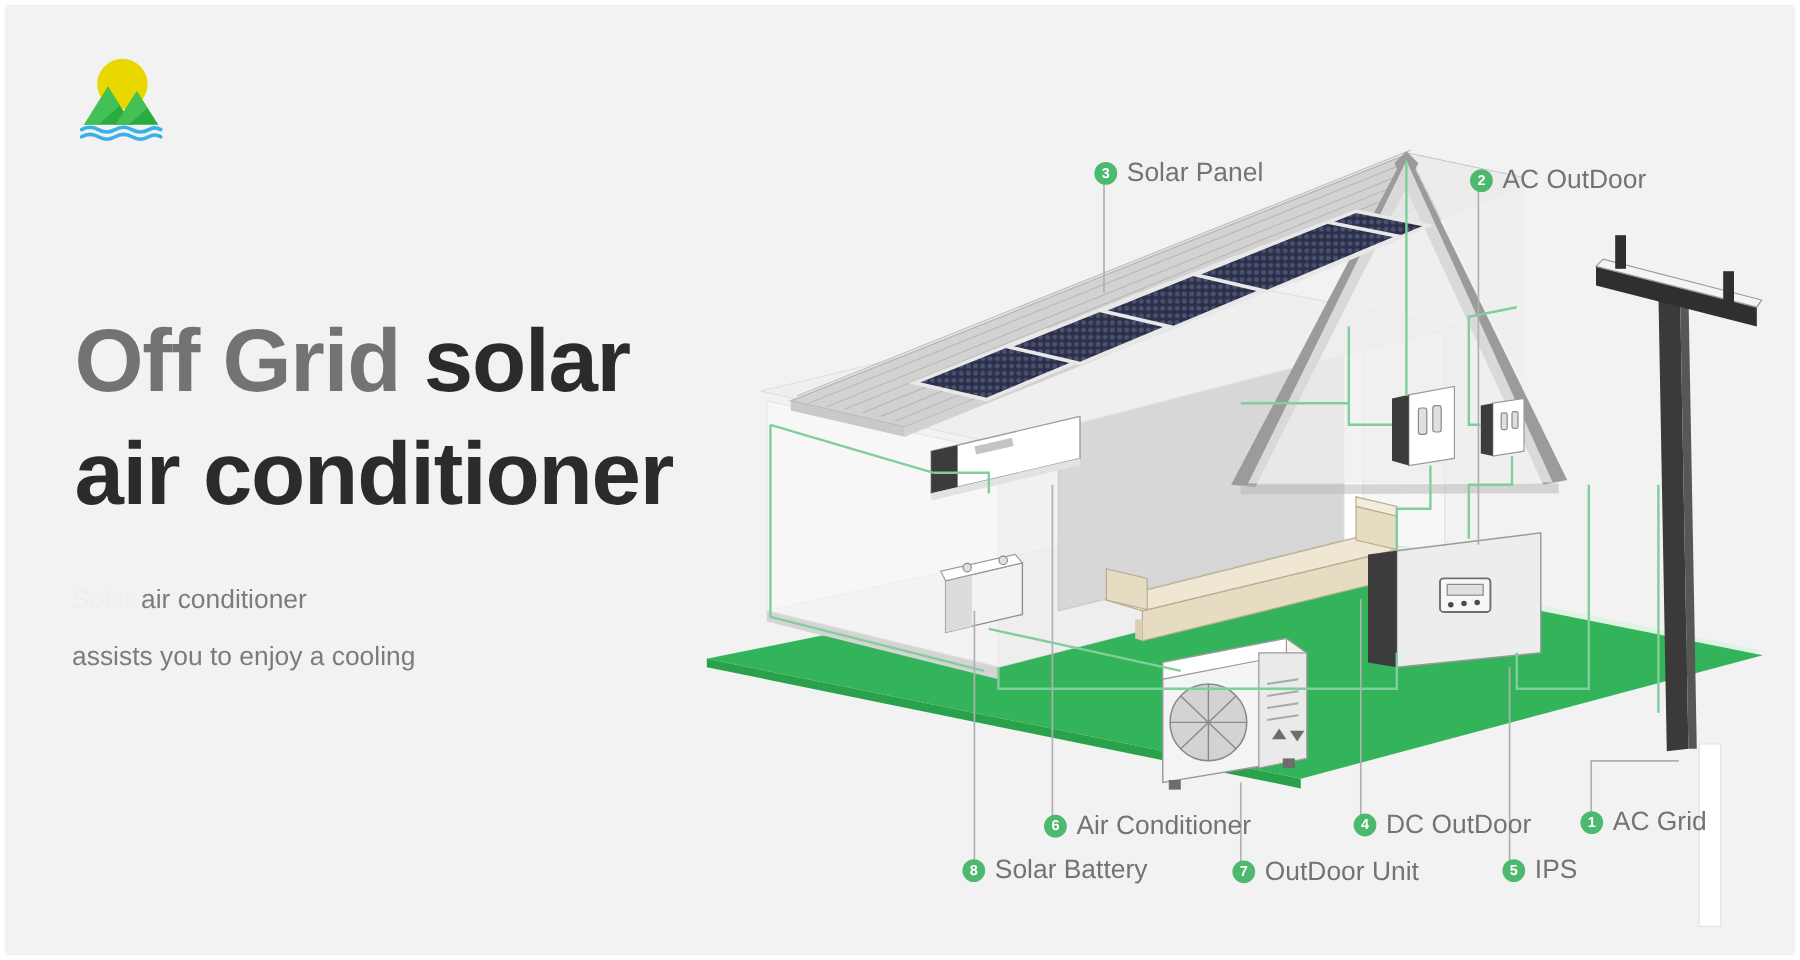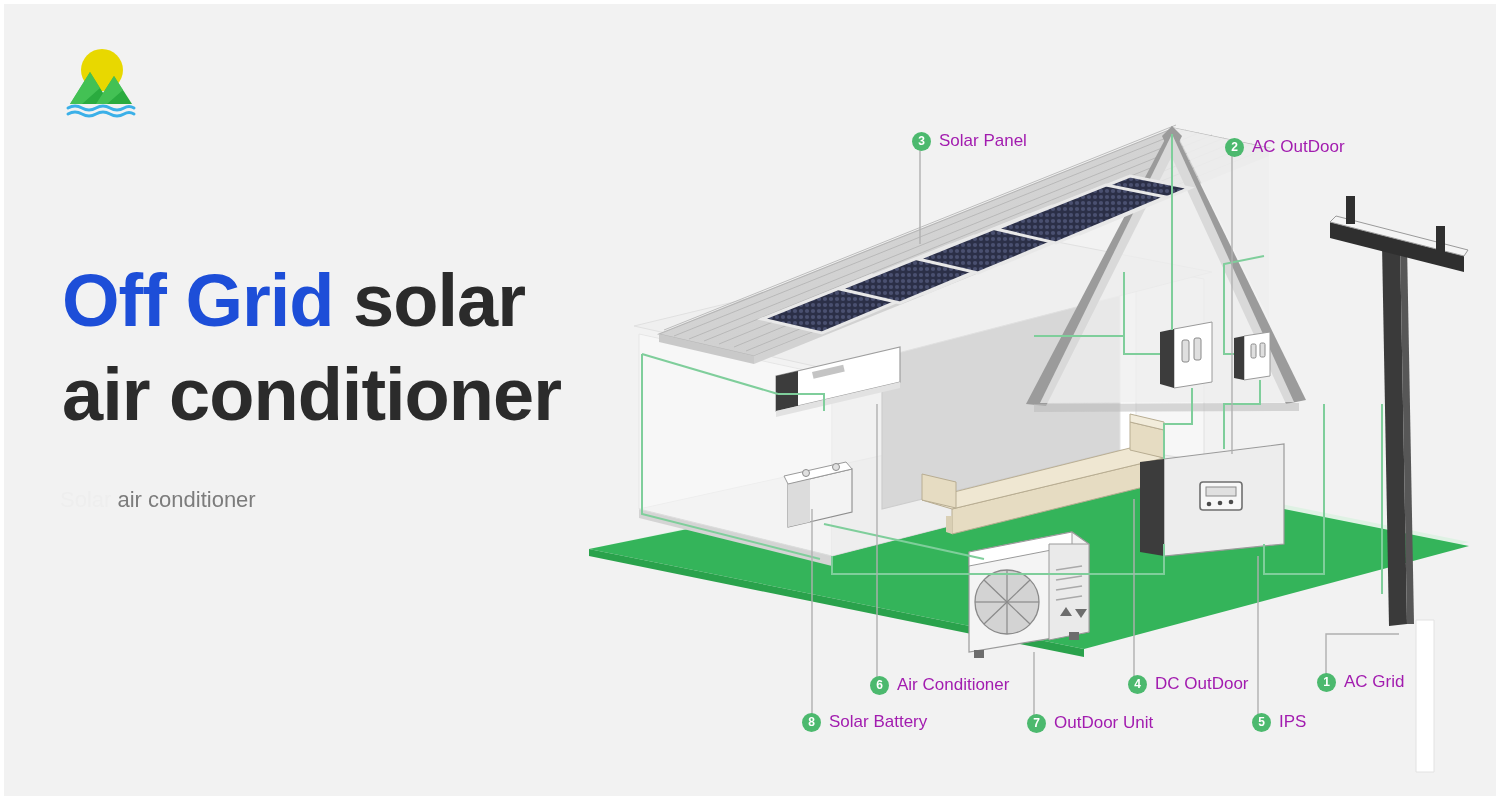--- a/index.html
+++ b/index.html
@@ -20,21 +20,21 @@
   #logo{position:absolute;left:58px;top:38px;width:190px;height:80px;}
   #logo .mark{position:absolute;left:0;top:0;width:78px;height:78px;}
   #logo .word{position:absolute;left:82px;top:14px;width:110px;height:56px;}
 
   
   #headline{
     position:absolute;left:58px;top:200px;width:640px;
     font-size:74px;font-weight:bold;line-height:1.28;
     letter-spacing:-1px;color:#2b2b2b;
   }
-  #headline .hl-green{color:#1d4ed8;}
+  #headline .hl-green{color:#737373;}
 
   
   #bodycopy{
     position:absolute;left:56px;top:472px;width:420px;
     font-size:22px;line-height:47px;color:#7c7c7c;
   }
   #bodycopy .ghost{color:#eeeeee;}
 
   
   #illo{position:absolute;left:560px;top:100px;width:930px;height:680px;}
@@ -43,21 +43,21 @@
   
   .callout{position:absolute;display:flex;align-items:center;white-space:nowrap;}
   .badge{
     width:19px;height:19px;border-radius:50%;
     background:#4cb96e;color:#ffffff;
     font-size:12px;font-weight:bold;
     display:flex;align-items:center;justify-content:center;
     flex:0 0 auto;
   }
   .callout .ctext{
-    margin-left:8px;font-size:17px;color:#a21caf;
+    margin-left:8px;font-size:22px;color:#737373;
   }
 </style>
 </head>
 <body>
 
 <div id="stage">
 
   <div id="logo">
     <div class="mark">
       <svg viewBox="0 0 78 78" width="78" height="78">
@@ -77,20 +77,21 @@
   <h1 id="headline">
     <span class="hl-green">Off Grid</span><span> solar</span><br>
     <span>air conditioner</span>
   </h1>
 
   <div id="bodycopy">
     <div>
       <span class="ghost">Solar</span>
       <span>air conditioner</span>
     </div>
+    <div>assists you to enjoy a cooling</div>
   </div>
 
   <div id="illo">
     <svg viewBox="0 0 930 680" width="930" height="680">
       <defs>
         <pattern id="cells" width="6" height="6" patternUnits="userSpaceOnUse">
           <rect width="6" height="6" fill="#2b2f47"></rect>
           <circle cx="3" cy="3" r="2.1" fill="#4a5070"></circle>
         </pattern>
         <linearGradient id="roofg" x1="0" y1="0" x2="1" y2="1">

